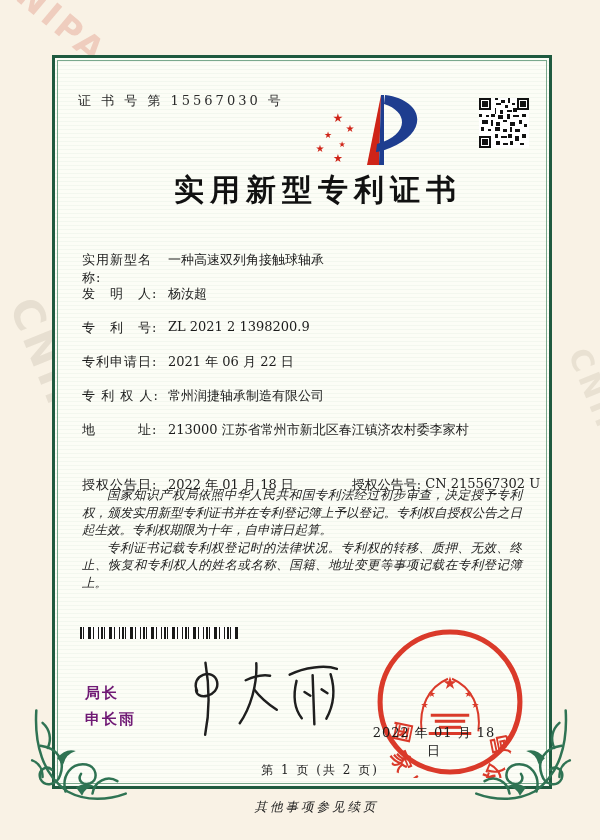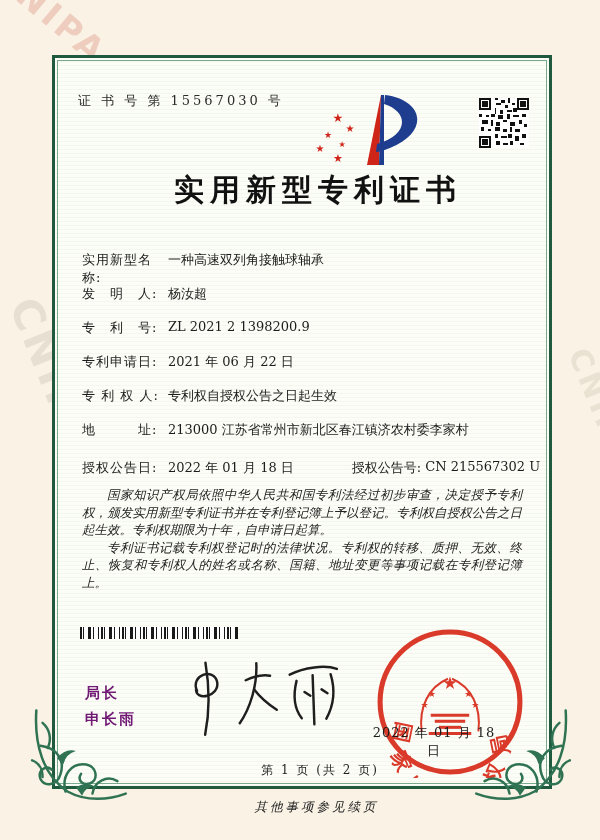--- a/index.html
+++ b/index.html
@@ -42,21 +42,21 @@
   .qr{ position:absolute; left:479px; top:98px; width:50px; height:50px; }
   .title{
     position:absolute; left:0; top:170px; width:100%; text-align:center;
     font-size:30px; font-weight:bold; letter-spacing:6px; color:#111;margin-left:18px;
   }
   
   .fields{ position:absolute; left:82px; top:243px; width:450px;margin-top:8px; }
   .field-row{ display:flex; height:14px; margin-bottom:20px; font-size:13px; color:#1c1c1c; }
   .field-label{ width:82px; flex:0 0 82px; letter-spacing:1px; }
   .field-value{ margin-left:4px; white-space:nowrap; }
-  .grant-row{ position:absolute; left:82px; top:459px; width:460px; display:flex; font-size:13px; color:#1c1c1c; }
+  .grant-row{ position:absolute; left:82px; top:476px; width:460px; display:flex; font-size:13px; color:#1c1c1c; }
   .grant-col{ display:flex; }
   .grant-col.right{ margin-left:58px; }
   
   .paras{
     position:absolute; left:82px; top:486px; width:440px;
     font-size:12.5px; font-style:italic; line-height:17.5px; color:#222;
     text-align:justify;
   }
   .paras p{ text-indent:2em; }
   
@@ -190,21 +190,21 @@
     <div class="field-row">
       <span class="field-label">专　利　号:</span>
       <span class="field-value">ZL 2021 2 1398200.9</span>
     </div>
     <div class="field-row">
       <span class="field-label">专利申请日:</span>
       <span class="field-value">2021 年 06 月 22 日</span>
     </div>
     <div class="field-row">
       <span class="field-label">专 利 权 人:</span>
-      <span class="field-value">专利权自授权公告之日起生效</span>
+      <span class="field-value">常州润捷轴承制造有限公司</span>
     </div>
     <div class="field-row">
       <span class="field-label">地　　　址:</span>
       <span class="field-value">213000 江苏省常州市新北区春江镇济农村委李家村</span>
     </div>
   </div>
 
   <div class="grant-row">
     <div class="grant-col">
       <span class="field-label">授权公告日:</span>

